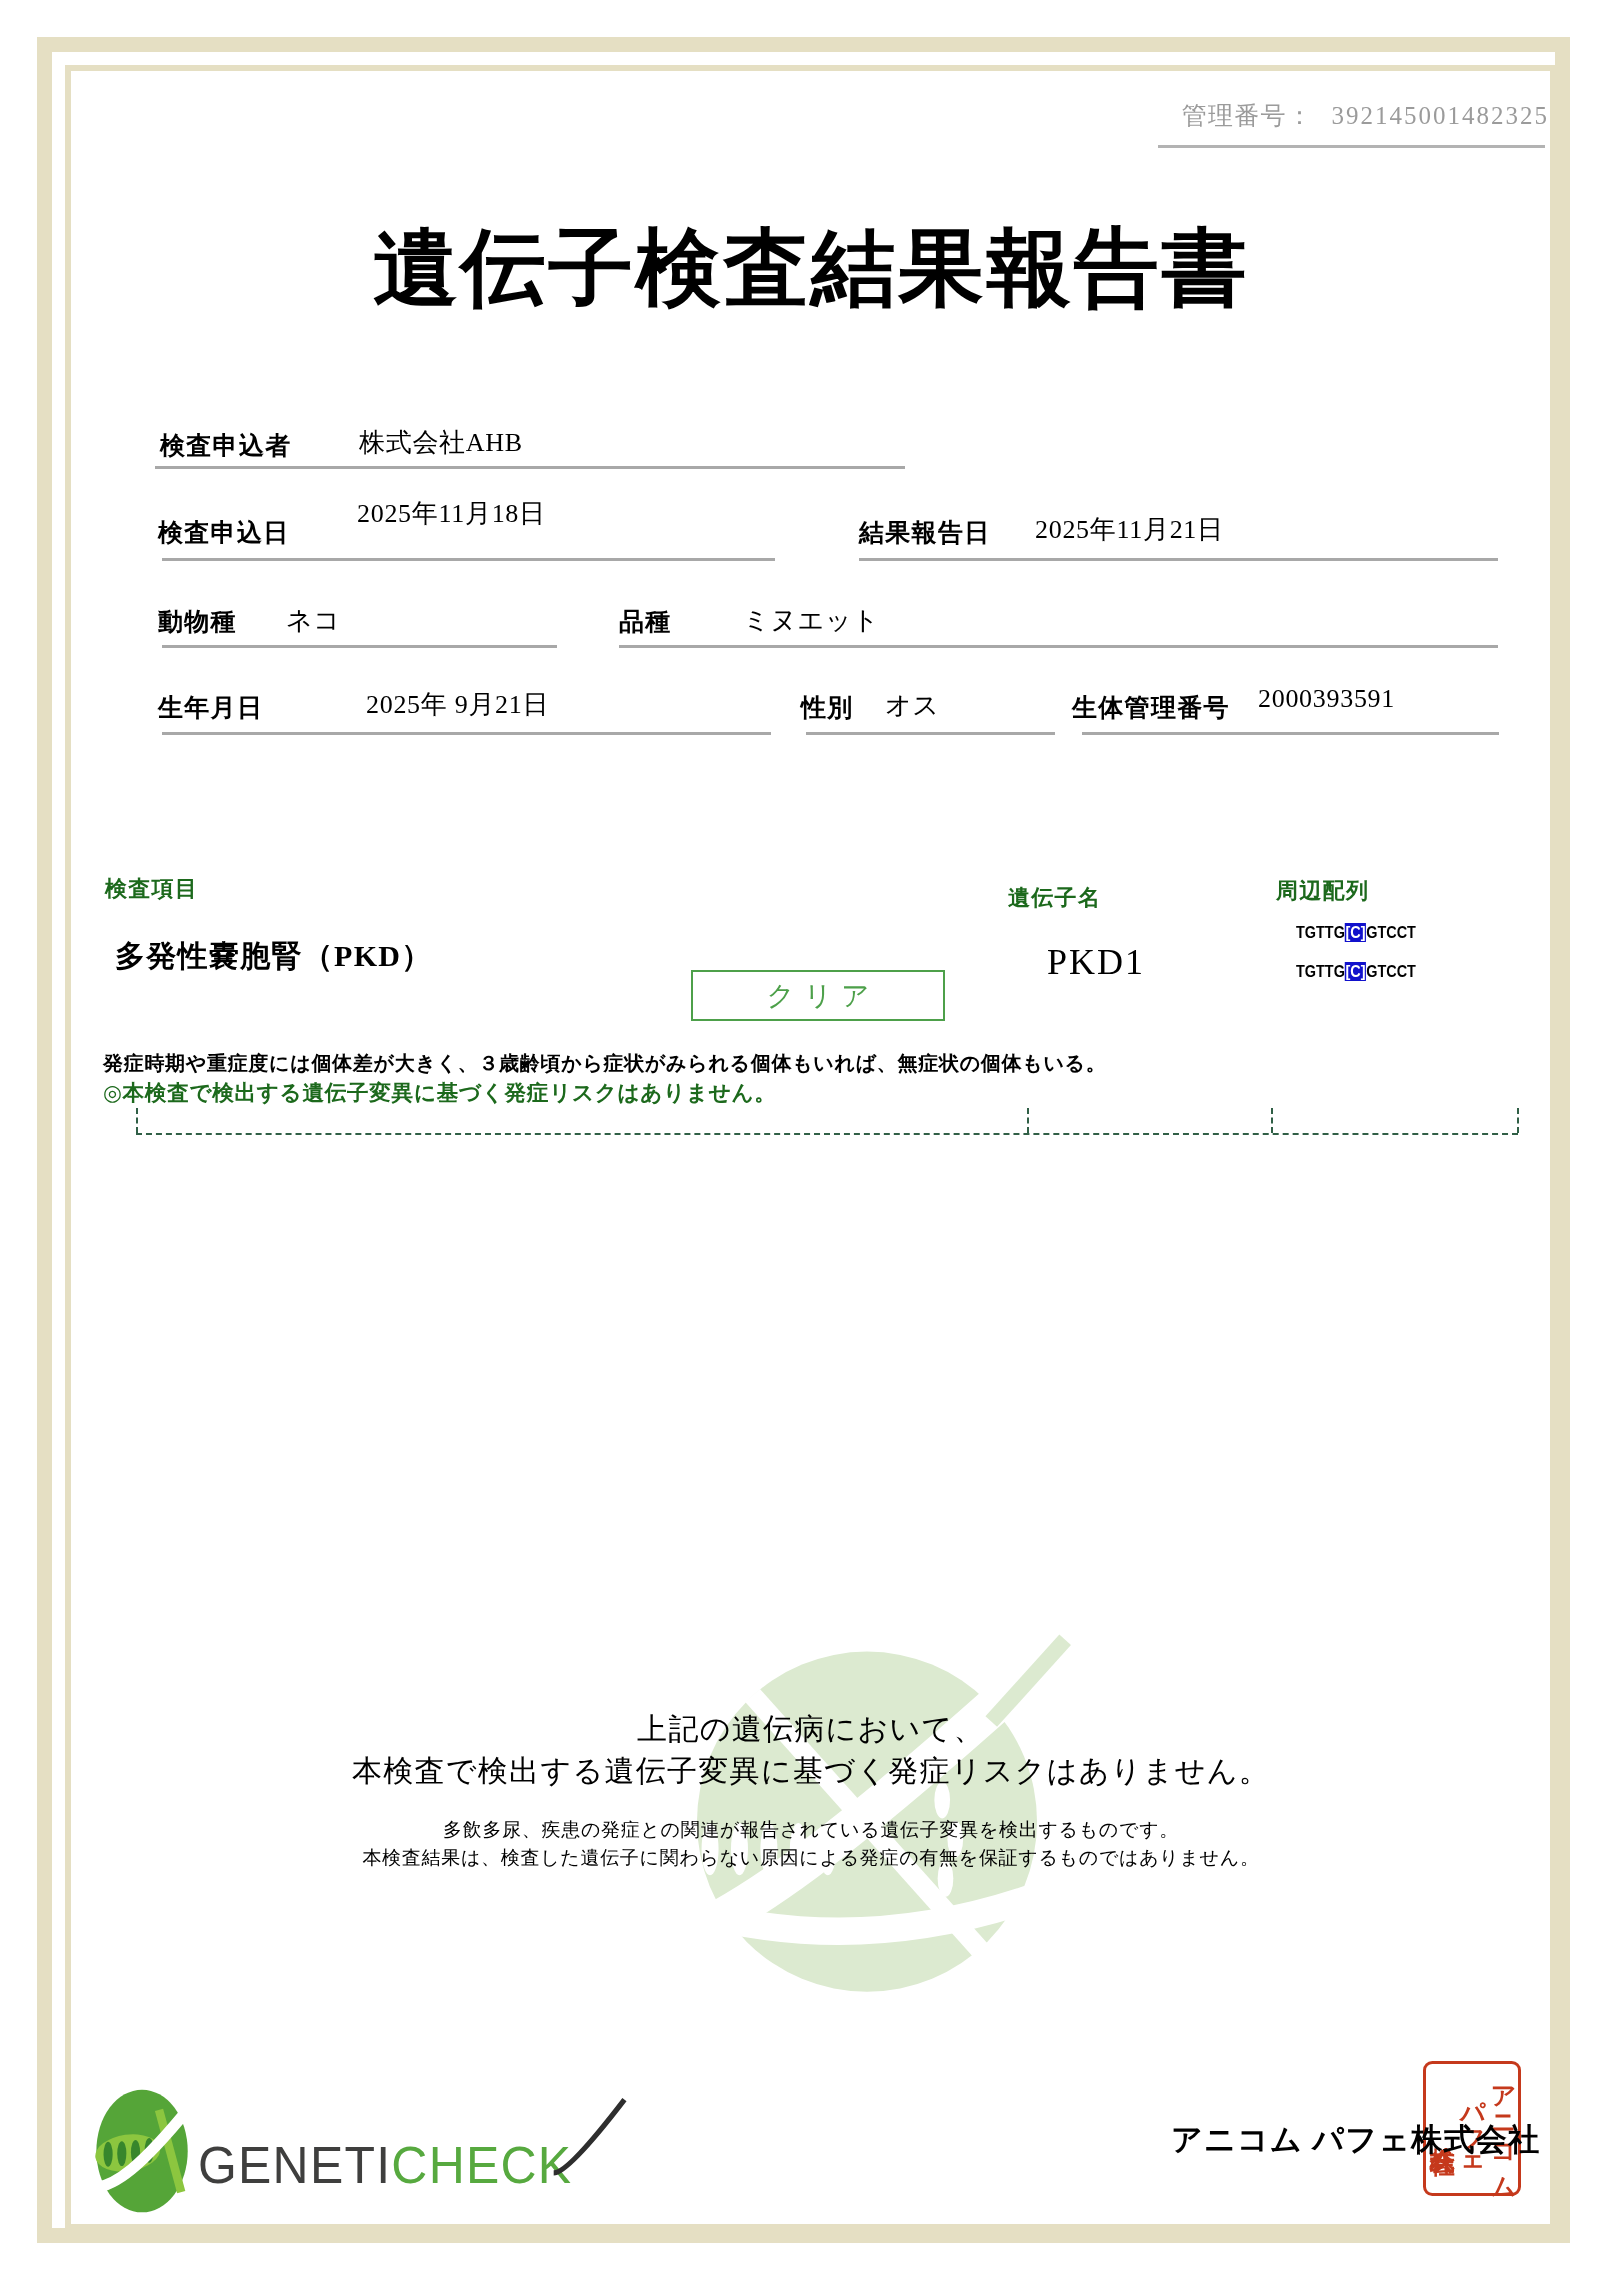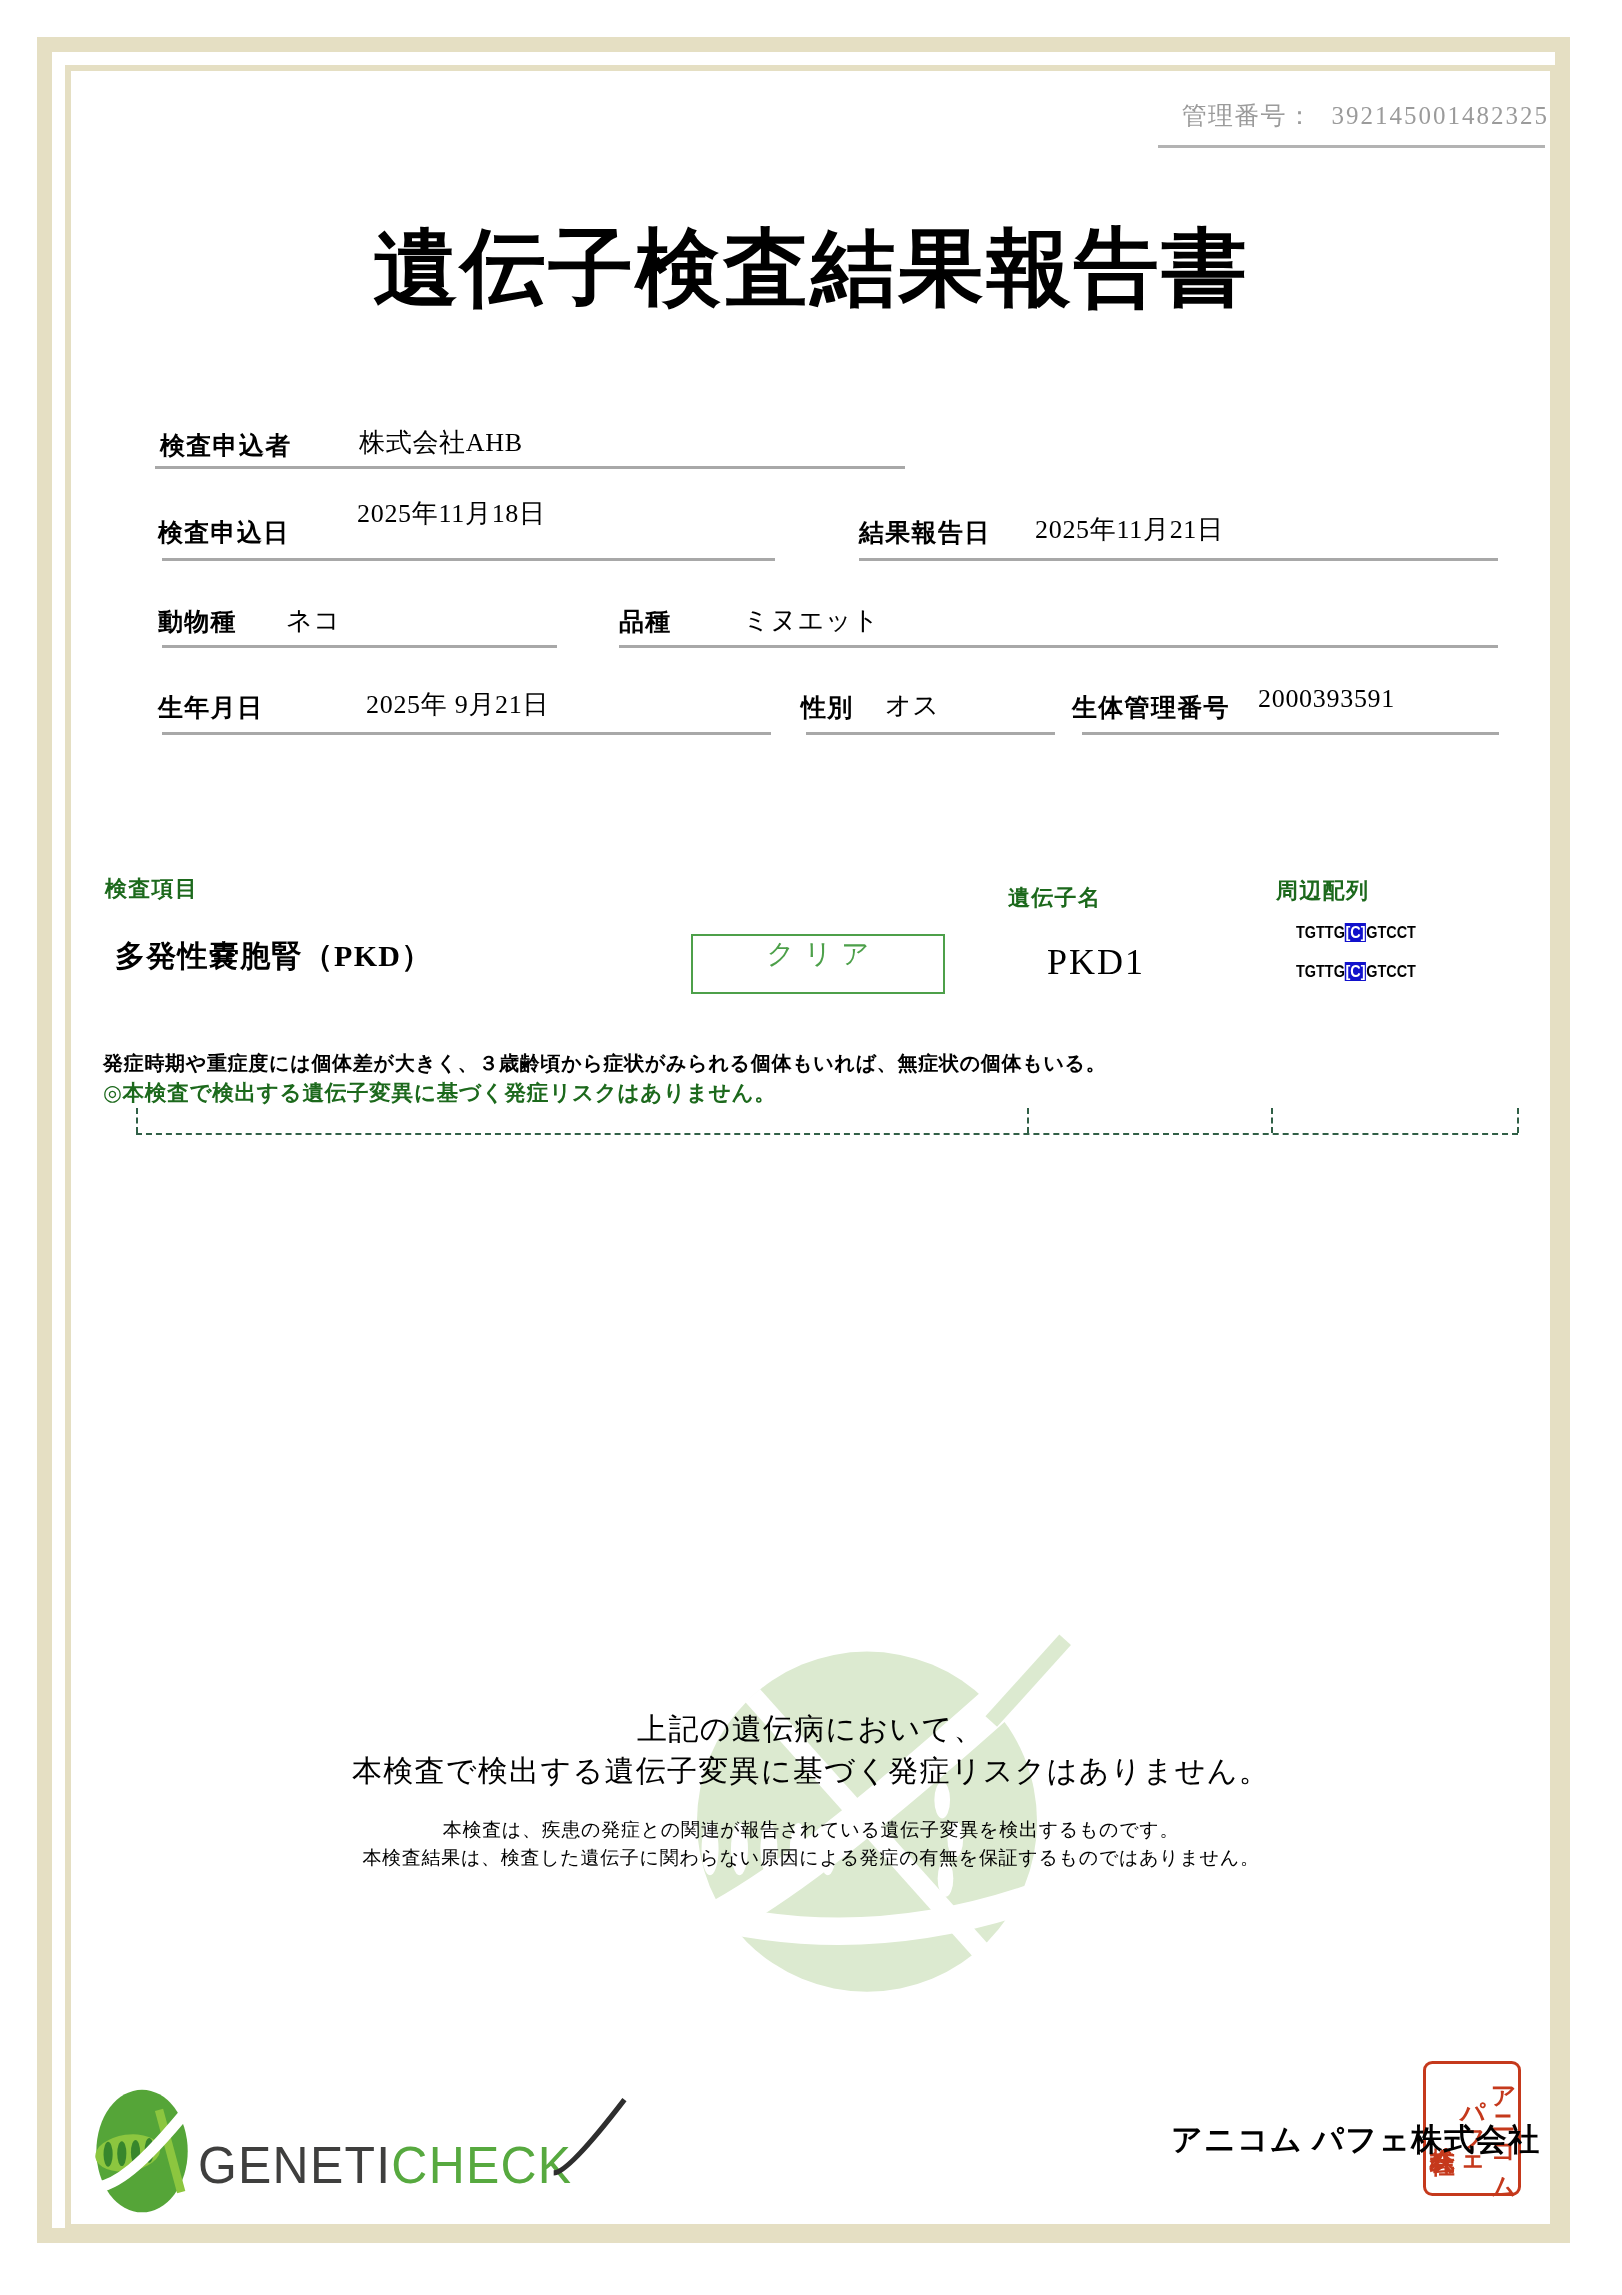--- a/index.html
+++ b/index.html
@@ -15,22 +15,22 @@
   .mgmt-line{left:1158px;top:145px;width:387px;height:3.3px;background:#b3b3b3;}
   
   .title{left:0;top:224px;width:1622px;text-align:center;font-size:85px;font-weight:bold;letter-spacing:2.6px;line-height:1.05;}
   
   .flabel{font-size:25px;font-weight:bold;letter-spacing:1.3px;}
   .fvalue{font-size:26px;letter-spacing:0.7px;}
   .uline{height:3.3px;background:#a8a8a8;}
   
   .thead{font-size:22px;font-weight:bold;color:#1c691c;letter-spacing:1.3px;}
   .item-name{font-size:30px;font-weight:bold;letter-spacing:1.3px;}
-  .result-box{left:691px;top:934px;width:254px;height:60px;border:2.6px solid #4da04a;box-sizing:border-box;
-              display:flex;justify-content:center;}
+  .result-box{left:691px;top:970px;width:254px;height:51px;border:2.6px solid #4da04a;box-sizing:border-box;
+              display:flex;align-items:center;justify-content:center;}
   .result-box span{font-size:27.5px;color:#4da04a;letter-spacing:9.2px;padding-left:9.2px;}
   .gene-name{font-size:36px;letter-spacing:2px;}
   .seq{font-family:"Liberation Sans","DejaVu Sans",sans-serif;font-size:15.7px;font-weight:bold;letter-spacing:0;transform:scaleX(.92);transform-origin:left;}
   .seq .var{background:#1111cc;color:#ffffff;padding:0.7px 0.7px;}
   .desc{font-size:20px;font-weight:bold;letter-spacing:0.7px;}
   .risk{font-size:21.6px;font-weight:bold;color:#1c691c;letter-spacing:0.7px;}
   .dash-h{left:136px;top:1133px;width:1382px;height:0;border-top:2px dashed #305f46;}
   .dash-v{top:1108px;width:0;height:25px;border-left:2px dashed #305f46;}
   
   .gothic{font-family:"Liberation Sans","DejaVu Sans",sans-serif;}
@@ -131,21 +131,21 @@
     <line x1="140" y1="95" x2="520" y2="520" stroke="#ffffff" stroke-width="30"></line>
     <path d="M 20 470 C 120 430 260 340 610 20" stroke="#ffffff" stroke-width="58" fill="none"></path>
     <line x1="505" y1="135" x2="618" y2="10" stroke="#dcead0" stroke-width="24"></line>
     <ellipse cx="430" cy="255" rx="12" ry="28" fill="#ffffff"></ellipse>
     <ellipse cx="450" cy="315" rx="12" ry="28" fill="#ffffff"></ellipse>
     <ellipse cx="435" cy="375" rx="12" ry="28" fill="#ffffff"></ellipse>
   </svg>
 
   <div class="abs gothic sum1">上記の遺伝病において、</div>
   <div class="abs gothic sum2">本検査で検出する遺伝子変異に基づく発症リスクはありません。</div>
-  <div class="abs gothic disc1">本検査は、疾患の発症との関連が報告されている遺伝子変異を検出するものです。</div>
+  <div class="abs gothic disc1">多飲多尿、疾患の発症との関連が報告されている遺伝子変異を検出するものです。</div>
   <div class="abs gothic disc2">本検査結果は、検査した遺伝子に関わらない原因による発症の有無を保証するものではありません。</div>
 
   <svg class="abs logo-mark" width="98" height="124" viewBox="0 0 150 190">
     <ellipse cx="72" cy="95" rx="70" ry="94" fill="#55a538"></ellipse>
     <ellipse cx="50" cy="98" rx="50" ry="28" fill="#8cc63f" transform="rotate(-8 50 98)"></ellipse>
     <ellipse cx="20" cy="100" rx="7" ry="19" fill="#37862c"></ellipse>
     <ellipse cx="41" cy="99" rx="7" ry="19" fill="#37862c"></ellipse>
     <ellipse cx="62" cy="97" rx="7" ry="19" fill="#37862c"></ellipse>
     <ellipse cx="83" cy="94" rx="7" ry="19" fill="#37862c"></ellipse>
     <line x1="98" y1="32" x2="132" y2="158" stroke="#8cc63f" stroke-width="13"></line>

